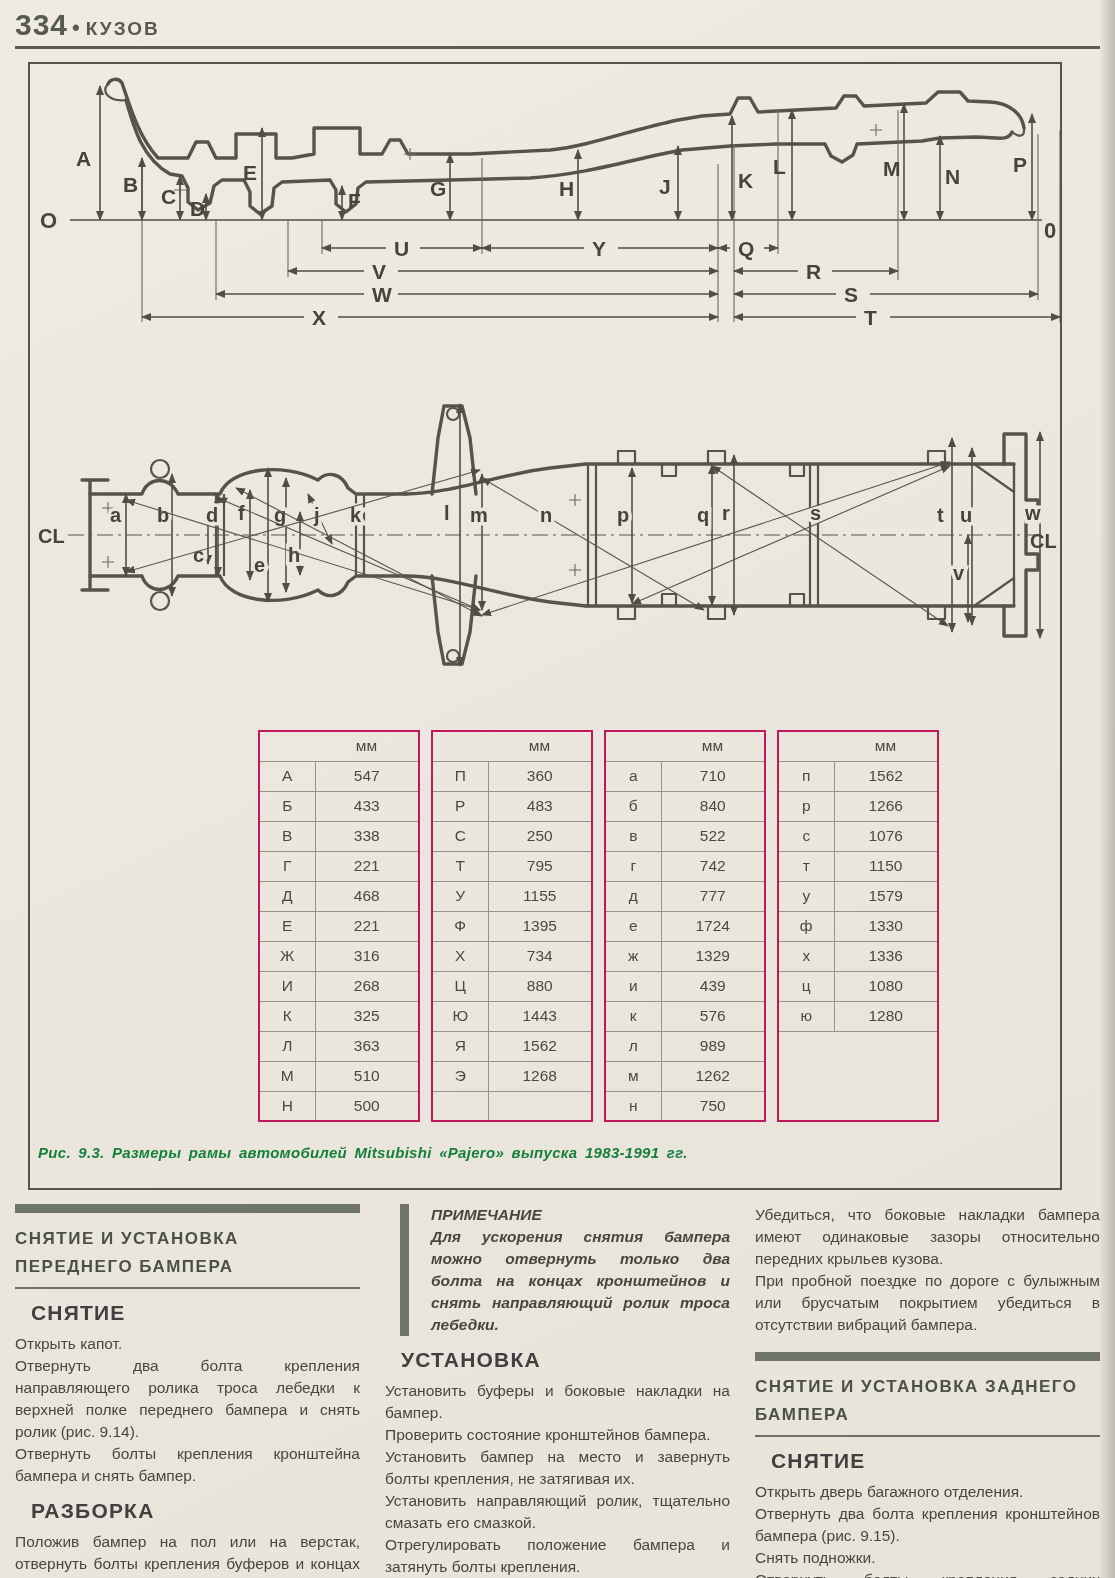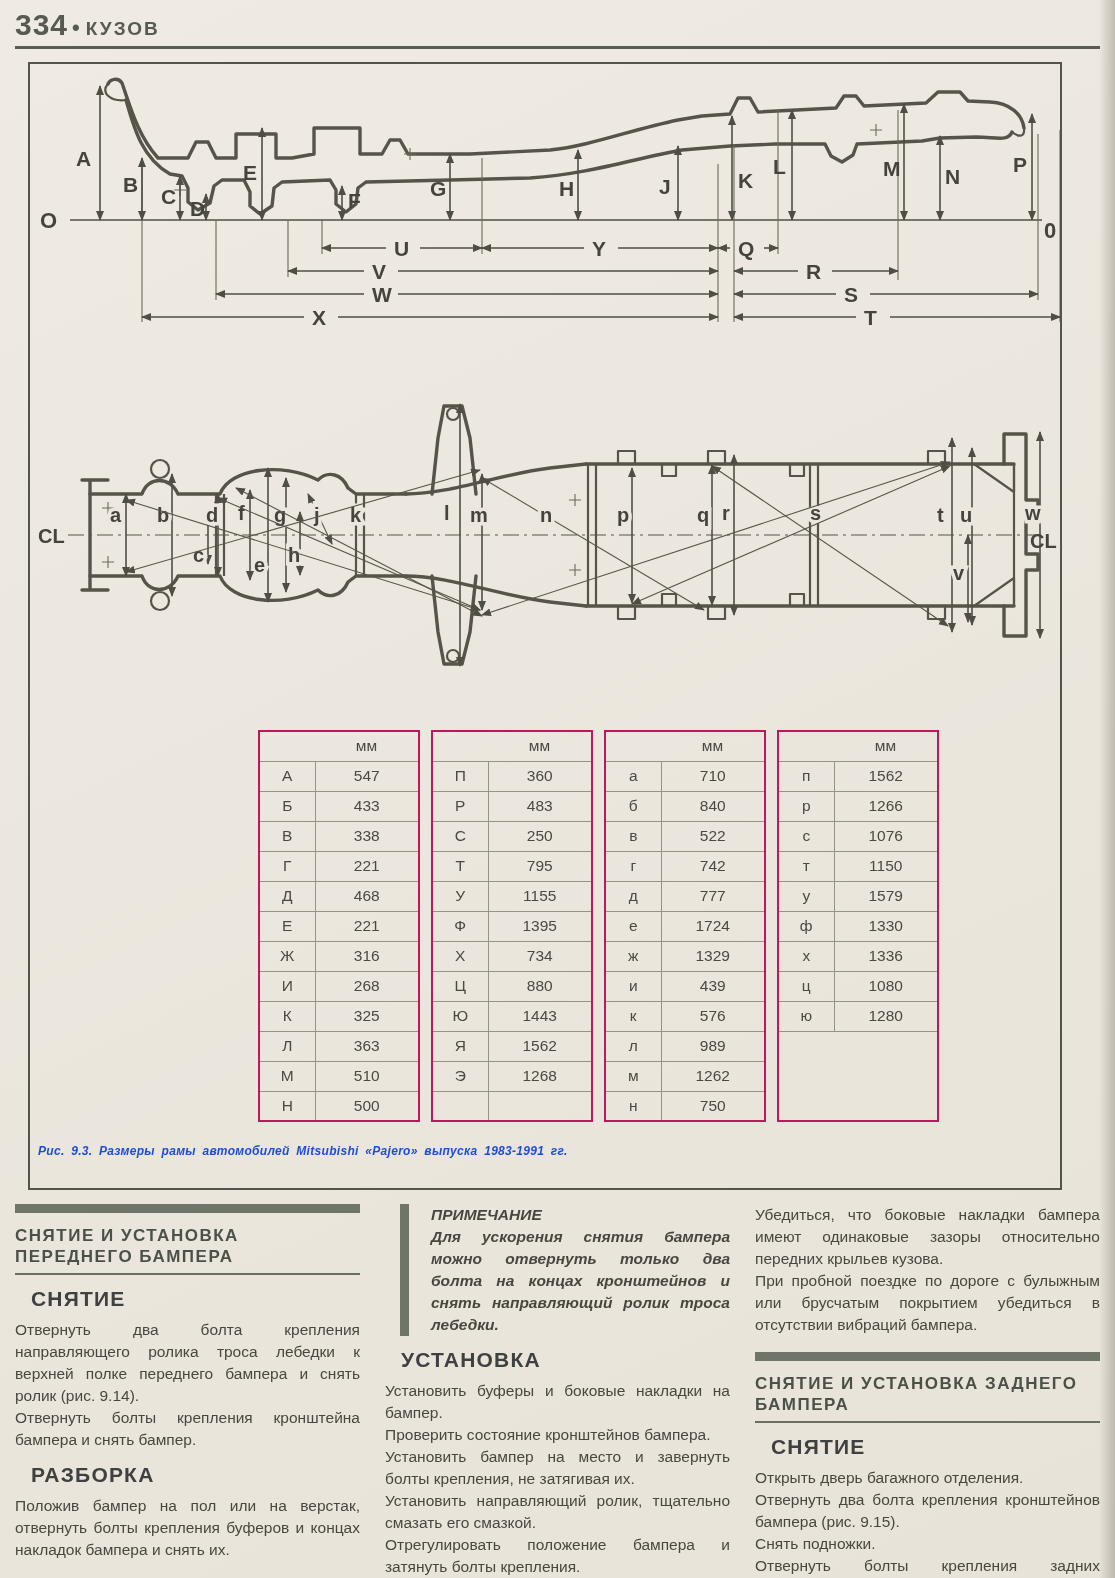--- a/index.html
+++ b/index.html
@@ -35,27 +35,27 @@
   .tables-row{display:flex;gap:11px;margin:10px 0 0 228px;align-items:flex-start;}
   table.mtab{border-collapse:collapse;border:2px solid #be185d;background:transparent;}
   table.mtab th,table.mtab td{border:1px solid #959386;font-weight:normal;
     font-size:15.5px;color:#4a4942;padding:0;height:30px;box-sizing:border-box;}
   table.mtab .hl{width:56px;border-right:none;border-top:none;}
   table.mtab .hu{width:104px;border-left:none;border-top:none;text-align:center;}
   table.mtab td.c1{width:56px;text-align:center;}
   table.mtab td.c2{width:104px;text-align:center;}
   table.mtab td.filler{border:1px solid #95938a;}
   
-  .fig-caption{margin:22px 0 0 8px;font-size:12px;font-weight:bold;font-style:italic;
-    color:#1d4ed8;letter-spacing:.3px;word-spacing:3px;}
+  .fig-caption{margin:22px 0 0 8px;font-size:15px;font-weight:bold;font-style:italic;
+    color:#15803d;letter-spacing:.3px;word-spacing:3px;}
   
   .columns{position:absolute;top:1204px;left:15px;width:1085px;display:flex;gap:25px;}
   .col{width:345px;flex:0 0 345px;}
   .thick-bar{height:9px;background:#70756a;margin-bottom:12px;}
-  h2.sect{margin:0 0 6px 0;font-size:17px;line-height:21px;color:#4c5148;
+  h2.sect{margin:0 0 6px 0;font-size:17px;line-height:28px;color:#4c5148;
     letter-spacing:1.5px;font-weight:bold;}
   .thin-rule{height:2px;background:#6a6f64;margin:4px 0 10px 0;}
   h3.sub{margin:12px 0 8px 16px;font-size:21px;color:#404040;letter-spacing:1.2px;font-weight:bold;}
   .col p{margin:0;font-size:15.5px;line-height:22px;text-align:justify;color:#48473f;}
   
   .note{display:flex;margin-bottom:12px;padding-left:15px;}
   .note-bar{flex:0 0 9px;background:#70756a;margin-right:22px;}
   .note-body{flex:1;}
   .note-title{font-size:16px;font-weight:bold;font-style:italic;color:#45443c;margin:0 0 6px 0;}
   .note-text{font-size:15.5px;line-height:22px;font-weight:bold;font-style:italic;
@@ -457,20 +457,21 @@
   <div class="fig-caption">Рис. 9.3. Размеры рамы автомобилей Mitsubishi «Pajero» выпуска 1983-1991 гг.</div>
 </div>
 
 <div class="columns">
 
   <div class="col">
     <div class="thick-bar"></div>
     <h2 class="sect">СНЯТИЕ И УСТАНОВКА ПЕРЕДНЕГО БАМПЕРА</h2>
     <div class="thin-rule"></div>
     <h3 class="sub">СНЯТИЕ</h3>
+    <p>Открыть капот.</p>
     <p>Отвернуть два болта крепления направляющего ролика троса лебедки к верхней полке переднего бампера и снять ролик (рис. 9.14).</p>
     <p>Отвернуть болты крепления кронштейна бампера и снять бампер.</p>
     <h3 class="sub">РАЗБОРКА</h3>
     <p>Положив бампер на пол или на верстак, отвернуть болты крепления буферов и концах накладок бампера и снять их.</p>
   </div>
 
   <div class="col">
     <div class="note">
       <div class="note-bar"></div>
       <div class="note-body">

